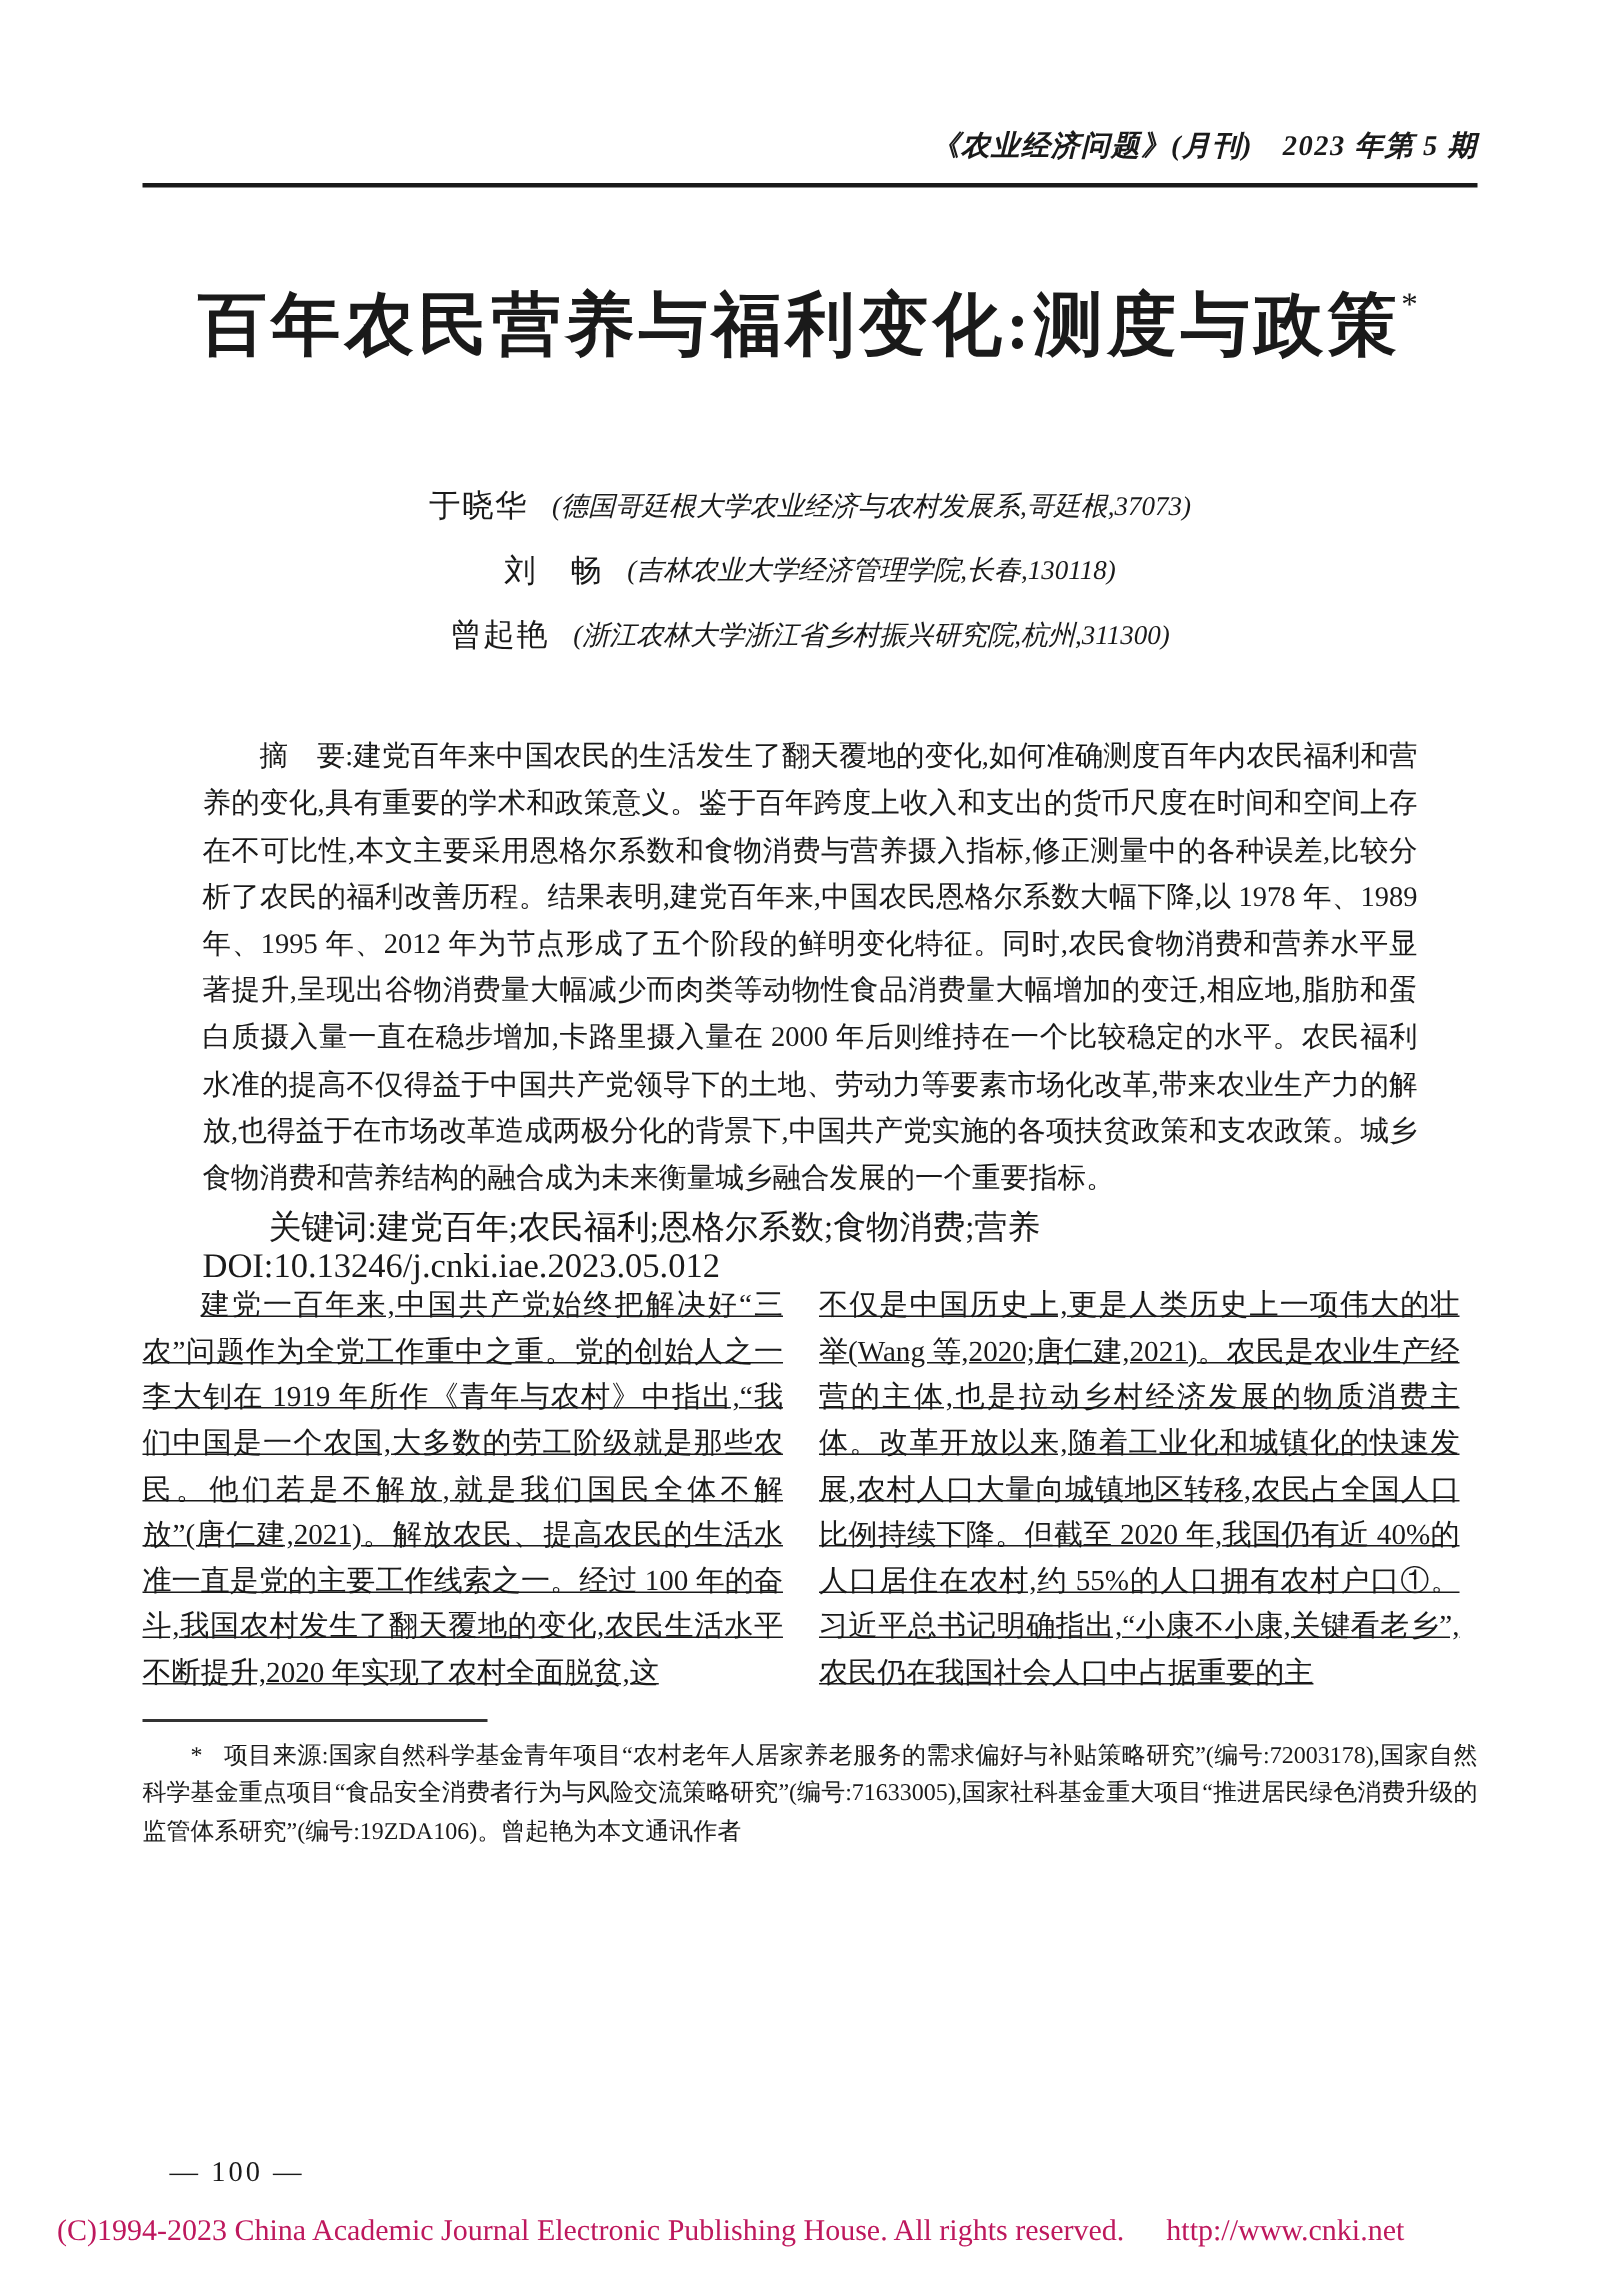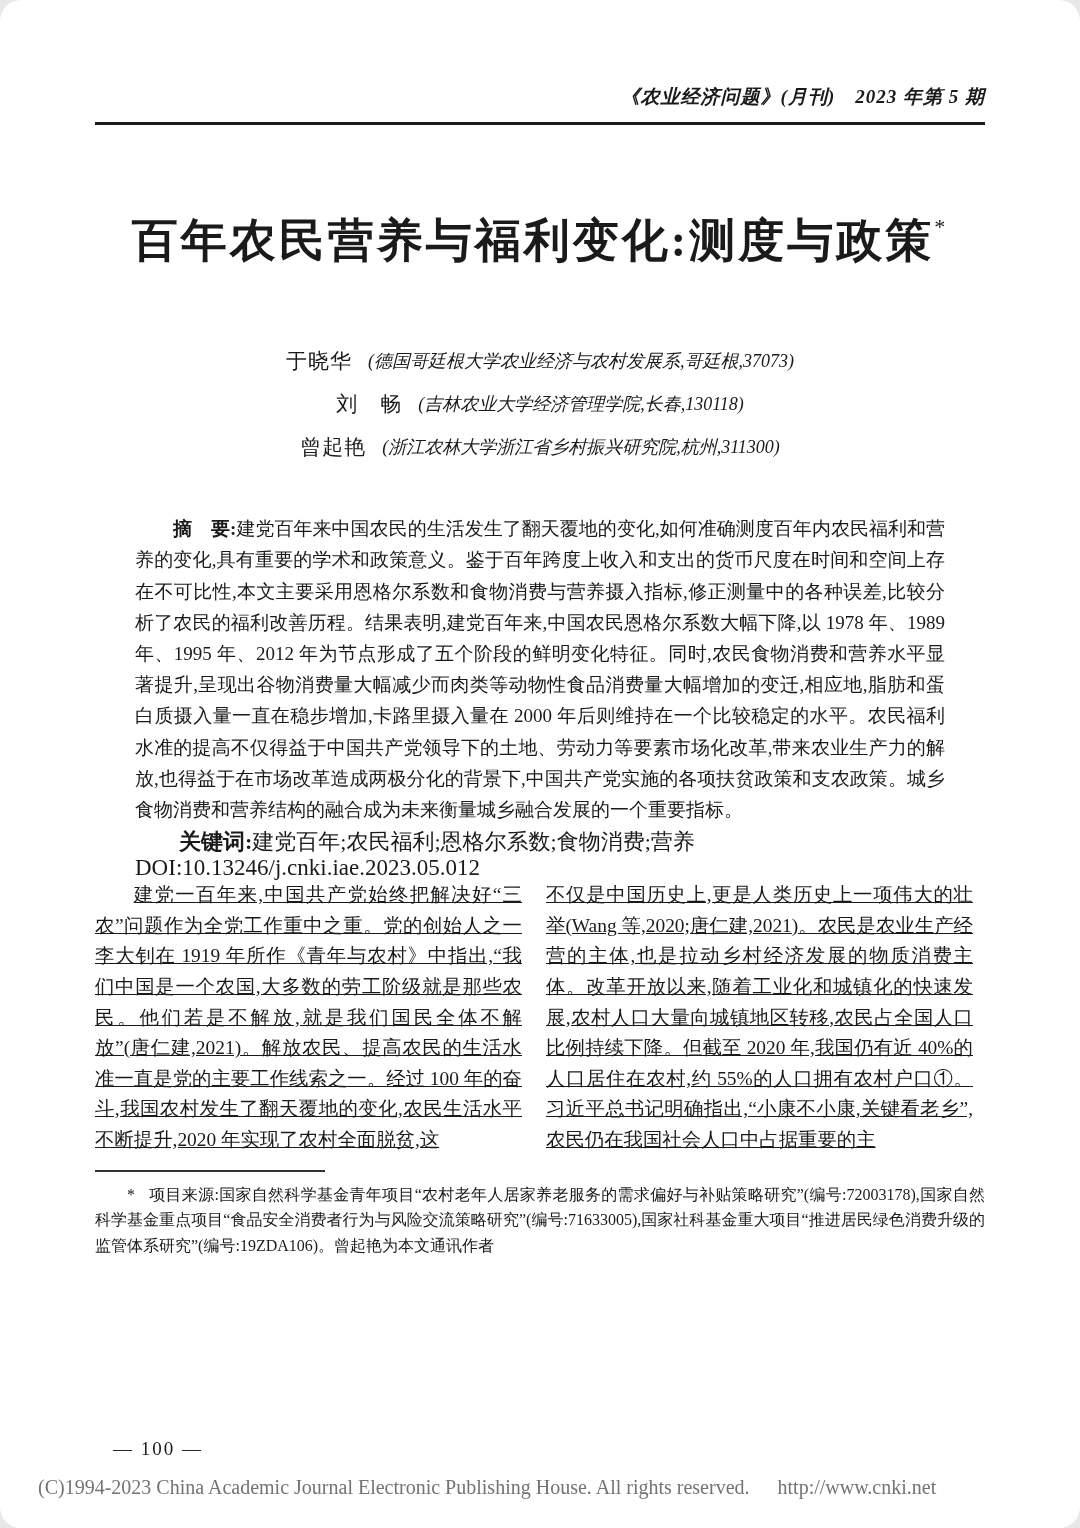--- a/index.html
+++ b/index.html
@@ -5,42 +5,41 @@
   html, body { margin: 0; padding: 0; background: #e8e8e8; }
   .page {
     position: relative;
     width: 1080px;
     height: 1528px;
     margin: 0 auto;
     background: #ffffff;
     font-family: "Liberation Serif", "DejaVu Serif", serif;
     color: #1a1a1a;
     overflow: hidden;
-    border-radius: 21px;
   }
   .content { padding: 0 95px; }
 
   
   .journal-header {
     padding-top: 84px;
     text-align: right;
     font-size: 19px;
     font-weight: bold;
     letter-spacing: 1px;
     font-style: italic;
   }
   .header-rule {
     margin-top: 12px;
     border: none;
     border-top: 3px solid #1a1a1a;
   }
 
   
   .paper-title {
-    margin: 88px 0 0 0;
+    margin: 64px 0 0 0;
     text-align: center;
     font-size: 46px;
     font-weight: 900;
     letter-spacing: 3px;
     line-height: 1.2;
   }
   .paper-title sup {
     font-size: 22px;
     font-weight: normal;
     vertical-align: 22px;
@@ -63,21 +62,21 @@
 
   
   .abstract-block { margin: 44px 40px 0 40px; }
   .abstract-text {
     margin: 0;
     font-size: 19px;
     line-height: 31.2px;
     text-align: justify;
     text-indent: 2em;
   }
-  .abstract-text b, .keywords-line b { font-weight: bold; }
+  .abstract-text b, .keywords-line b { font-weight: normal; }
   .keywords-line {
     margin: 0;
     font-size: 22px;
     line-height: 26px;
     padding-top: 4px;
     text-indent: 2em;
   }
   .doi-line {
     margin: 0;
     font-size: 23px;
@@ -133,21 +132,21 @@
     font-size: 19px;
     letter-spacing: 2px;
   }
 
   
   .cnki-footer {
     position: absolute;
     left: 38px;
     top: 1476px;
     width: 1004px;
-    color: #737373;
+    color: #be185d;
     font-size: 20px;
     white-space: nowrap;
   }
   .cnki-footer .footer-url { margin-left: 28px; }
 </style>
 </head>
 <body>
 
 <div class="page">
   <div class="content">

